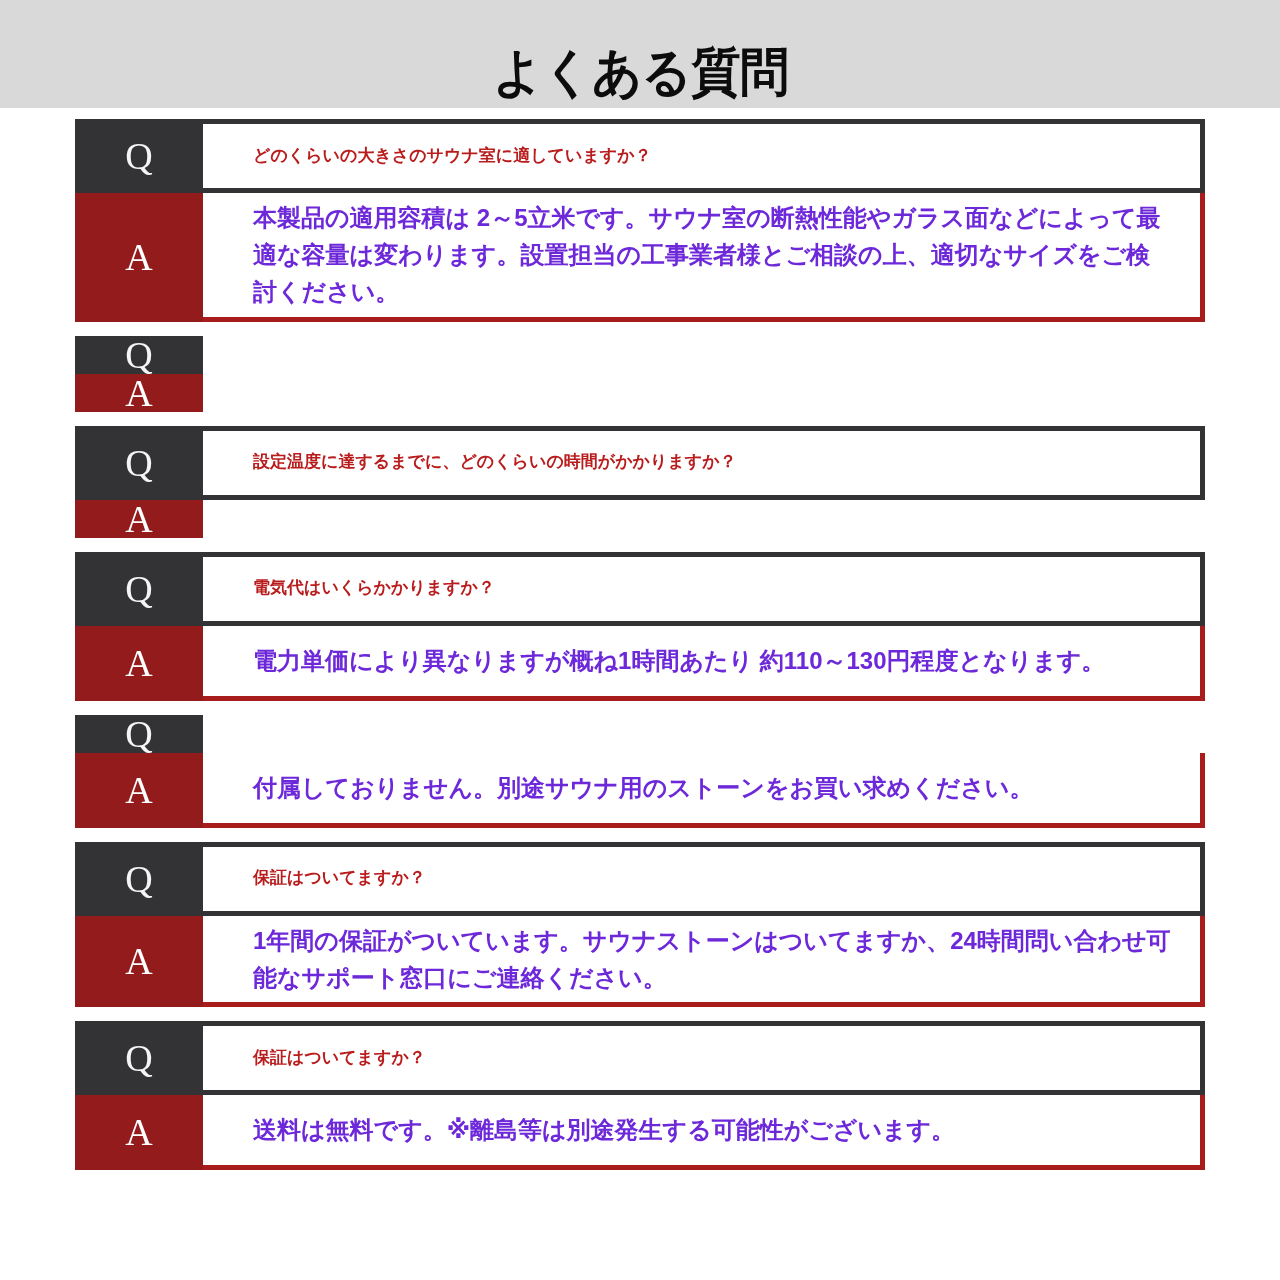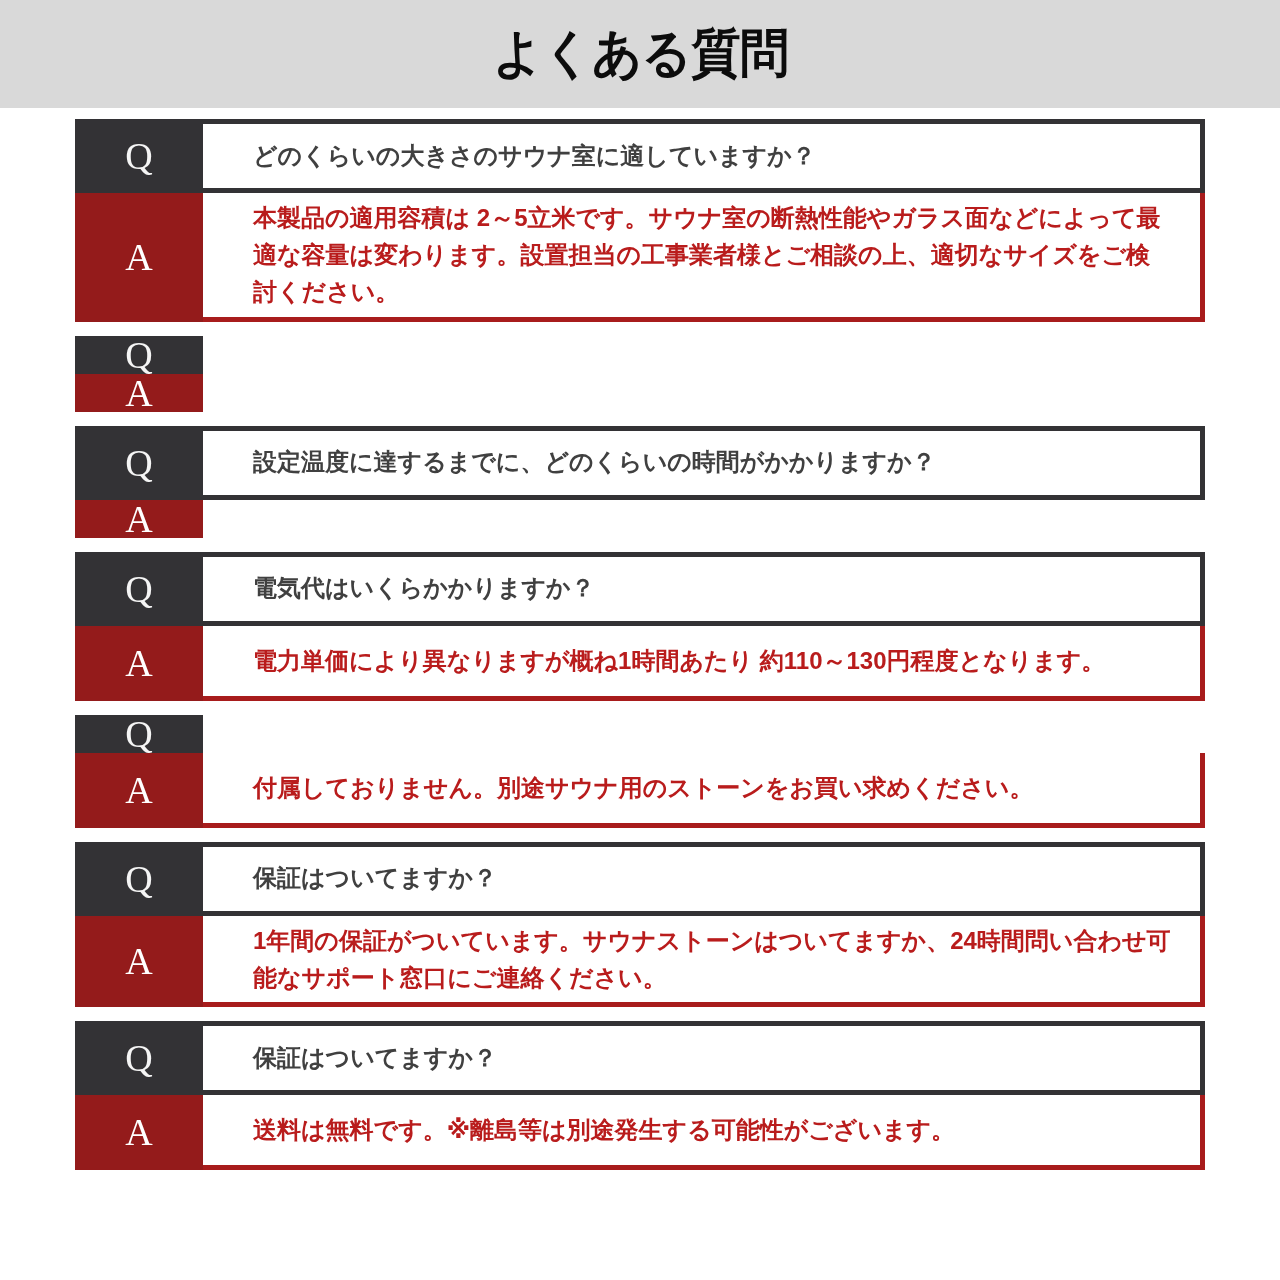--- a/index.html
+++ b/index.html
@@ -11,21 +11,21 @@
     --c-dark: #333235;
     --c-red: #941b1b;
     --c-red-border: #a81c1c;
     --c-header-bg: #d9d9d9;
   }
 
   .page-header {
     height: 108px;
     background: var(--c-header-bg);
     display: flex;
-    align-items: center;
+    align-items: flex-end;
     justify-content: center;
   }
   .page-title {
     font-size: 52px;
     font-weight: 900;
     color: #0c0c0c;
     letter-spacing: -1px;
     transform: scaleX(0.95);
     white-space: nowrap;
   }
@@ -51,37 +51,37 @@
 
   .q-text {
     flex: 1;
     background: #ffffff;
     border: 5px solid var(--c-dark);
     border-left: none;
     min-height: 74px;
     display: flex;
     align-items: center;
     padding: 8px 28px 8px 50px;
-    font-size: 24px;
+    font-size: 17px;
     font-weight: 700;
-    color: #404040;
+    color: #b91c1c;
     line-height: 1.45;
   }
   .a-text {
     flex: 1;
     background: #ffffff;
     border-right: 5px solid var(--c-red-border);
     border-bottom: 5px solid var(--c-red-border);
     min-height: 75px;
     display: flex;
     align-items: center;
     padding: 6px 28px 6px 50px;
     font-size: 24px;
     font-weight: 700;
-    color: #b91c1c;
+    color: #6d28d9;
     line-height: 1.55;
   }
 </style>
 </head>
 <body style="--c-header-bg: #d9d9d9; --c-dark: #333235; --c-red: #941b1b; --c-red-border: #a81c1c;">
 
 <header class="page-header">
   <h1 class="page-title">よくある質問</h1>
 </header>
 

